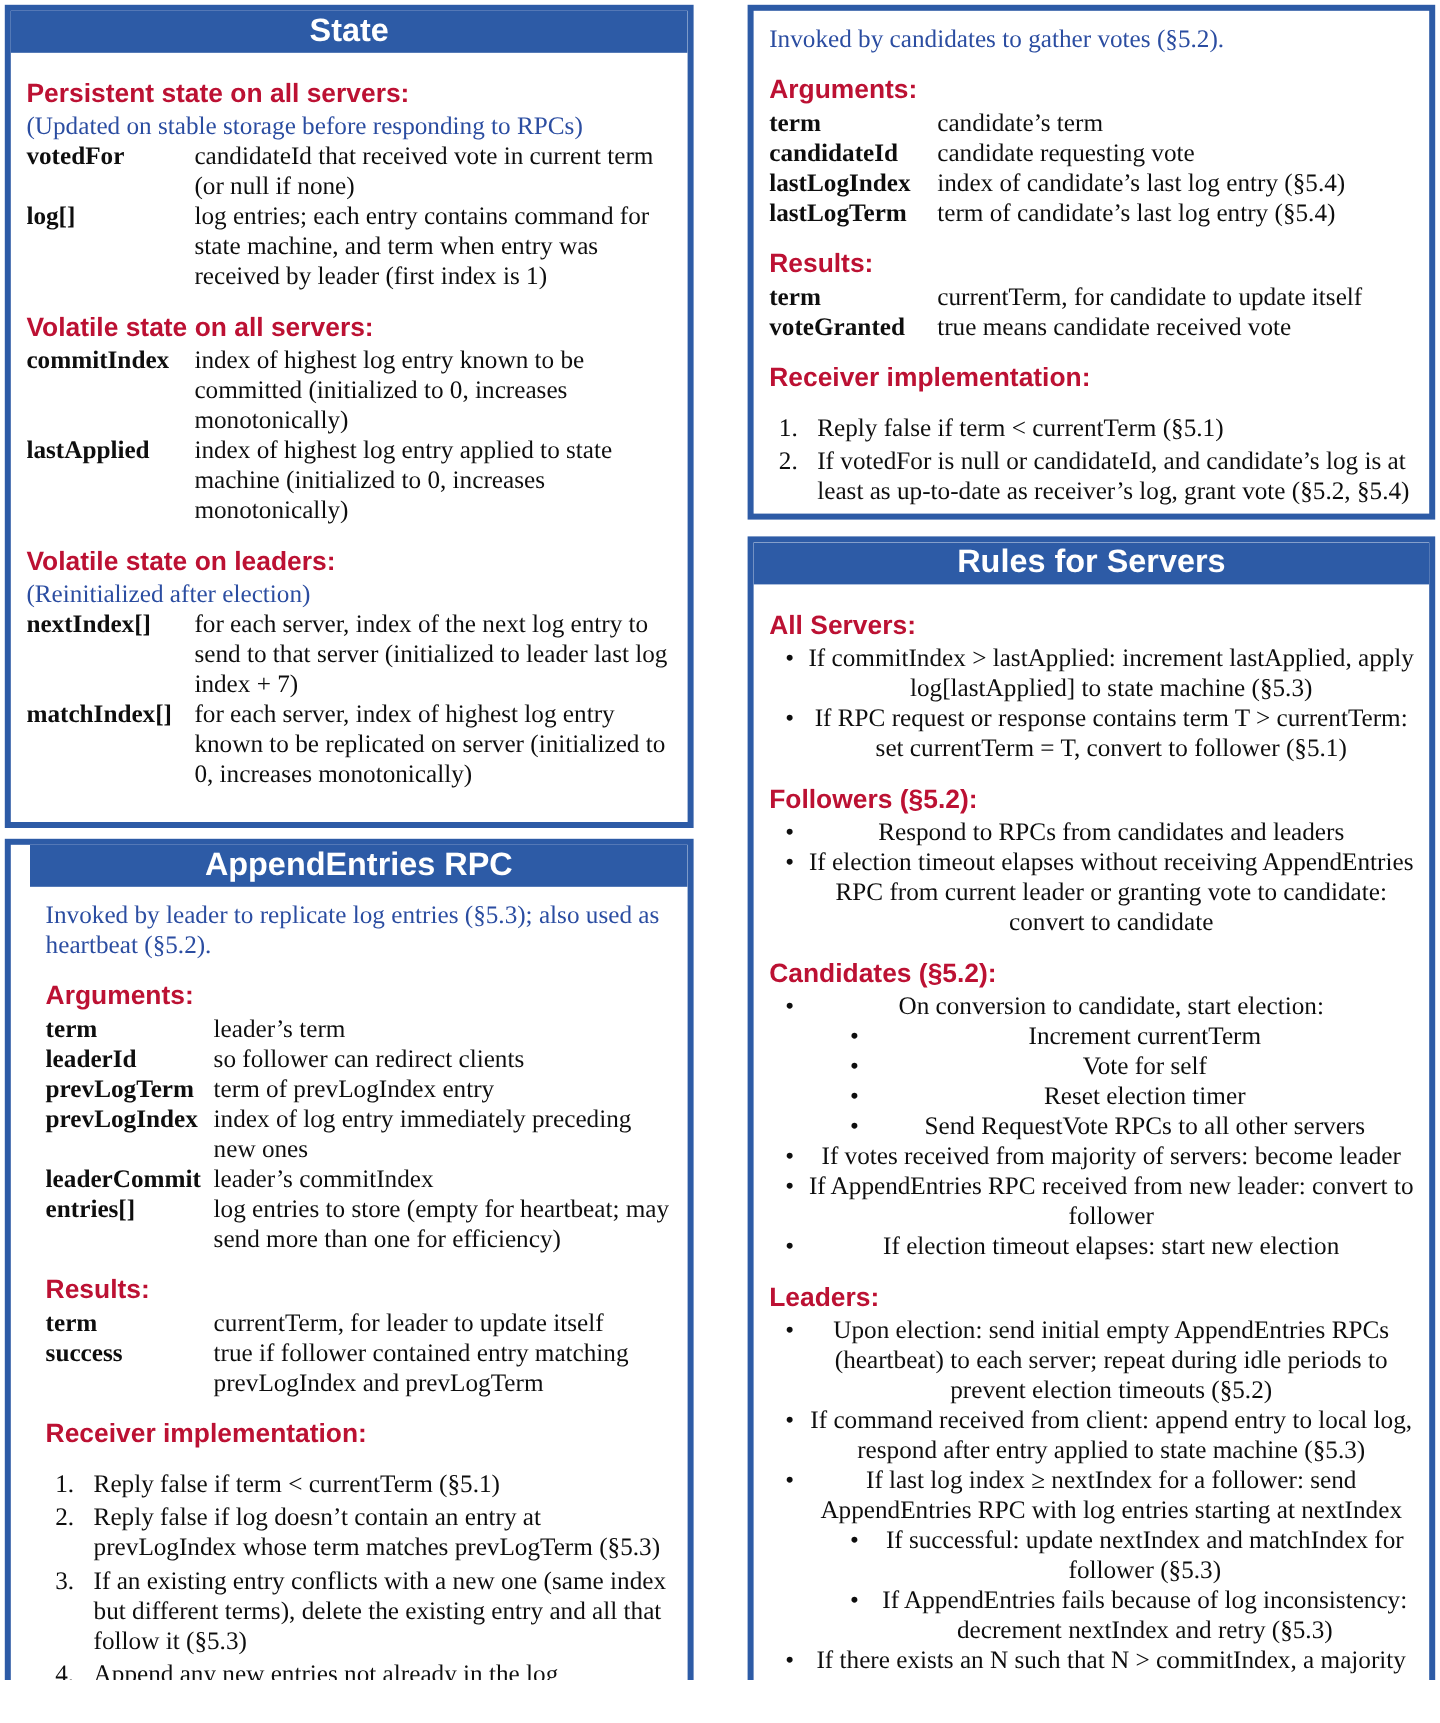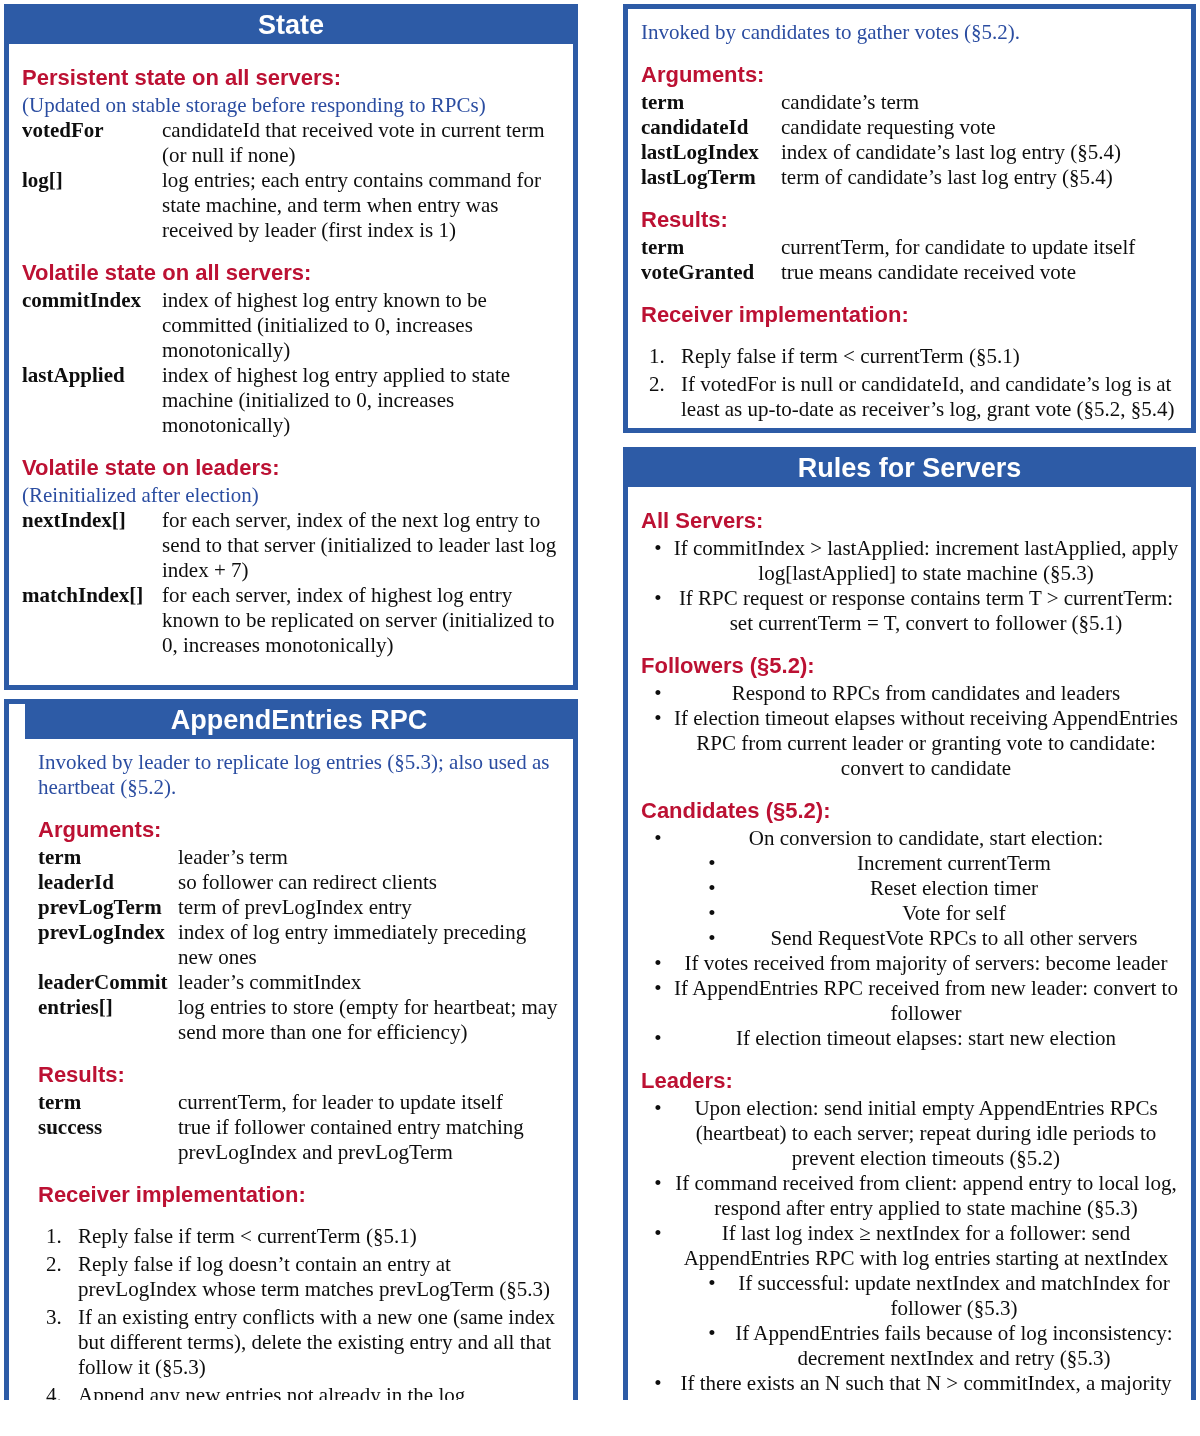--- a/index.html
+++ b/index.html
@@ -230,24 +230,24 @@
         <div class="section">
           <h3 class="sec-heading">Candidates (§5.2):</h3>
           <ul class="bullist">
             <li>
               <span class="rule-text">On conversion to candidate, start election:</span>
               <ul class="sublist">
                 <li>
                   <span class="rule-subtext">Increment currentTerm</span>
                 </li>
                 <li>
+                  <span class="rule-subtext">Vote for self</span>
+                </li>
+                <li>
                   <span class="rule-subtext">Reset election timer</span>
-                </li>
-                <li>
-                  <span class="rule-subtext">Vote for self</span>
                 </li>
                 <li>
                   <span class="rule-subtext">Send RequestVote RPCs to all other servers</span>
                 </li>
               </ul>
             </li>
             <li>
               <span class="rule-text">If votes received from majority of servers: become leader</span>
             </li>
             <li>

